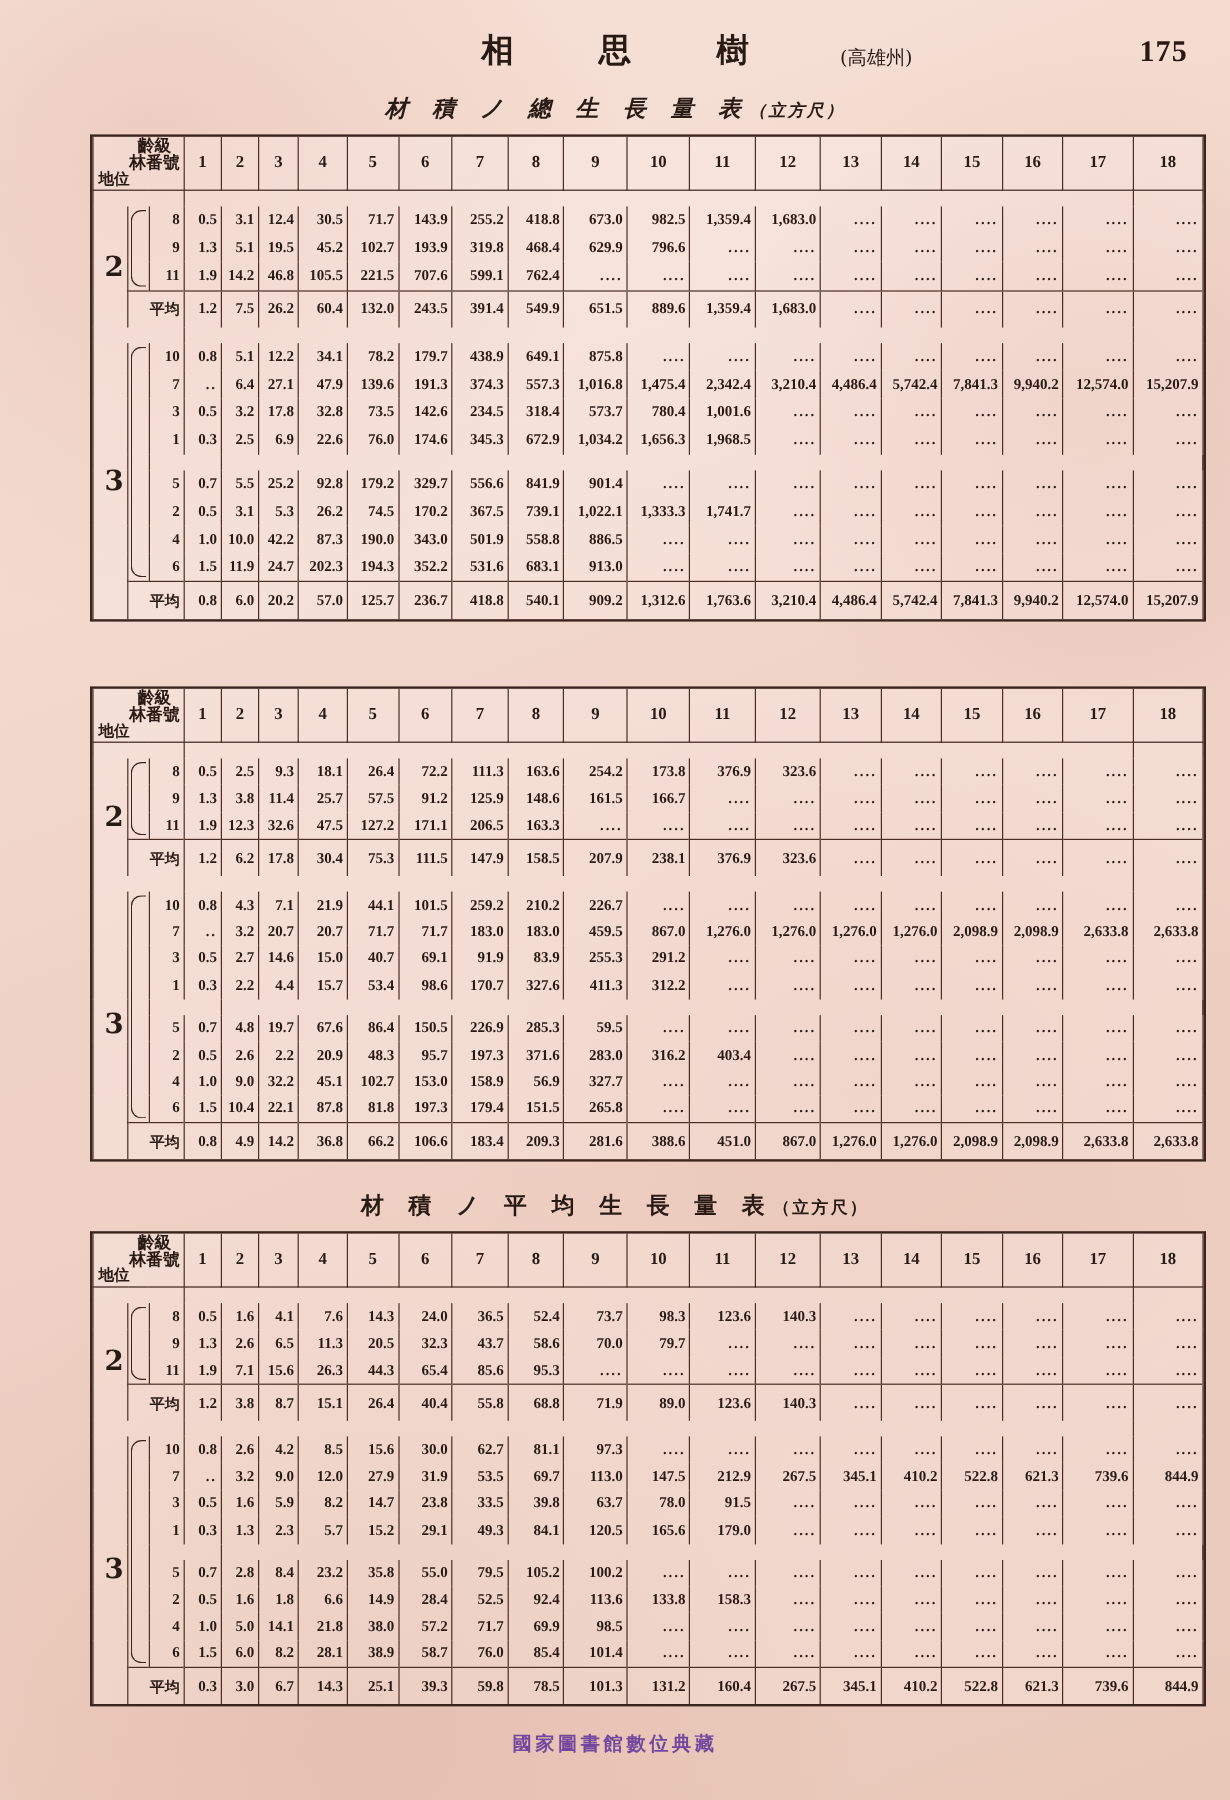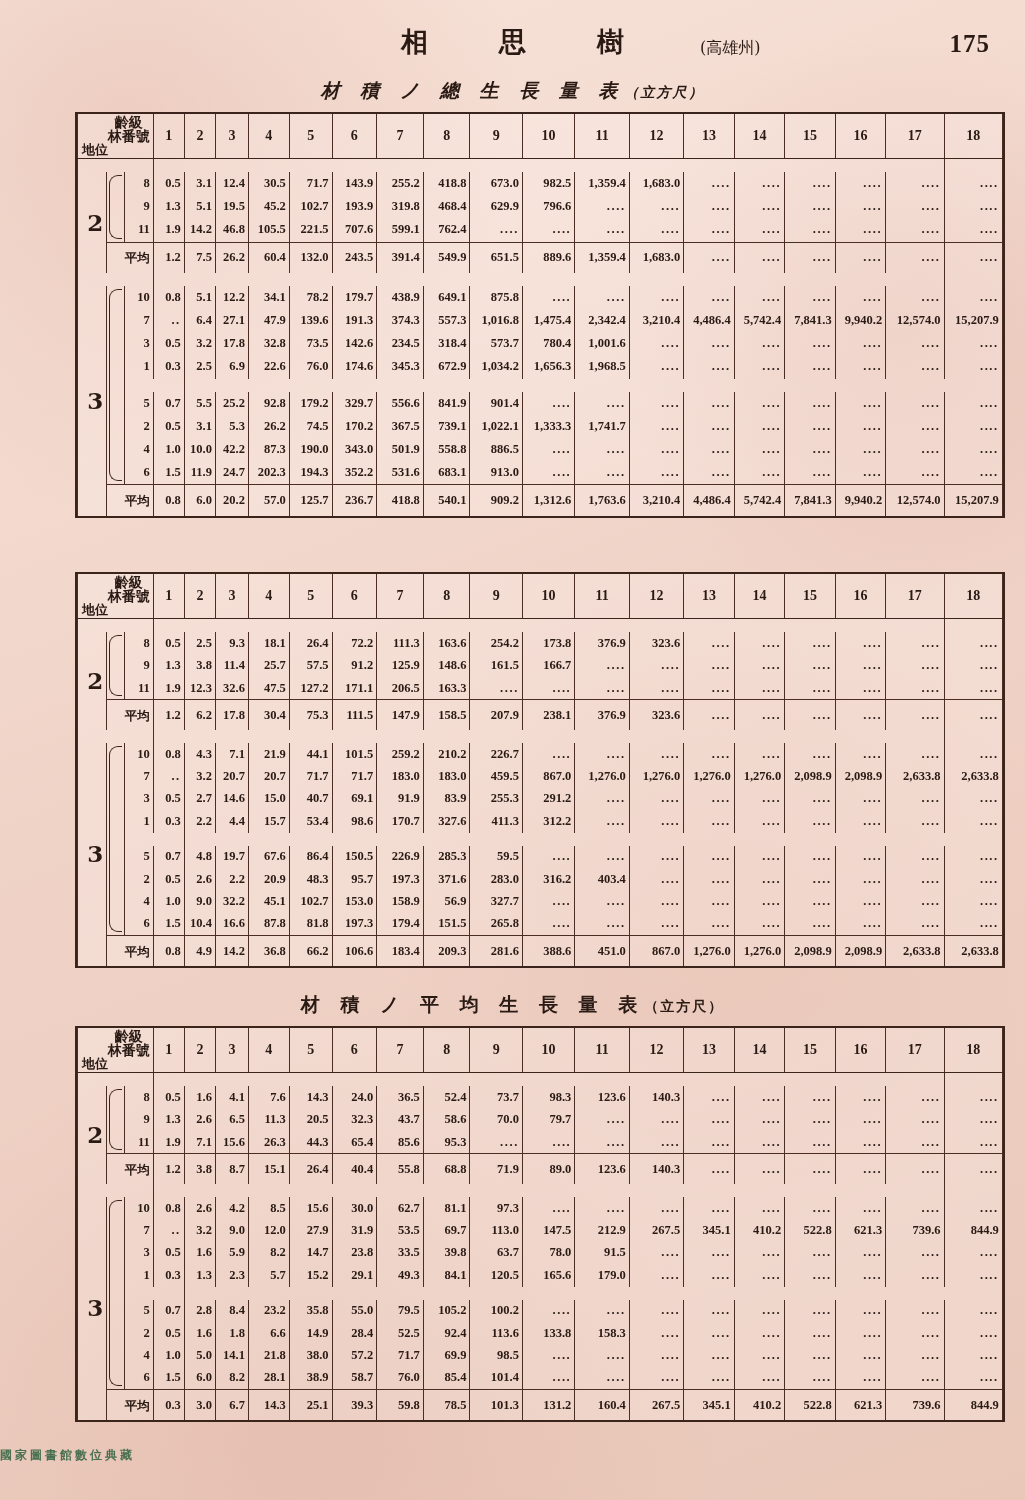--- a/index.html
+++ b/index.html
@@ -135,23 +135,23 @@
     font-family:"DejaVu Serif", serif;
     font-size:44px;font-weight:700;color:#6b4a3c;letter-spacing:6px;
     white-space:nowrap;
   }
   .wm-en{
     font-family:"Liberation Serif", serif;
     font-size:19px;font-style:italic;color:#6b4a3c;
     text-align:center;margin-top:-6px;letter-spacing:1px;
   }
   .footer{
-    position:absolute;left:0;right:0;bottom:36px;
+    position:absolute;left:0;right:0;bottom:36px;text-align:center;
     font-family:"DejaVu Serif", serif;
-    font-size:12px;color:#14532d;letter-spacing:3px;font-weight:700;
+    font-size:16px;color:#4c1d95;letter-spacing:3px;font-weight:700;
     opacity:.75;
   }
 </style>
 </head>
 <body>
 
 <div class="page"></div>
 <div class="content">
 
   <div class="page-header">
@@ -820,21 +820,21 @@
             <td class="dots">....</td>
             <td class="dots">....</td>
             <td class="dots">....</td>
             <td class="dots">....</td>
             <td class="dots last-col">....</td>
           </tr>
           <tr>
             <td class="no">6</td>
             <td>1.5</td>
             <td>10.4</td>
-            <td>16.6</td>
+            <td>22.1</td>
             <td>87.8</td>
             <td>81.8</td>
             <td>197.3</td>
             <td>179.4</td>
             <td>151.5</td>
             <td>265.8</td>
             <td class="dots">....</td>
             <td class="dots">....</td>
             <td class="dots">....</td>
             <td class="dots">....</td>

